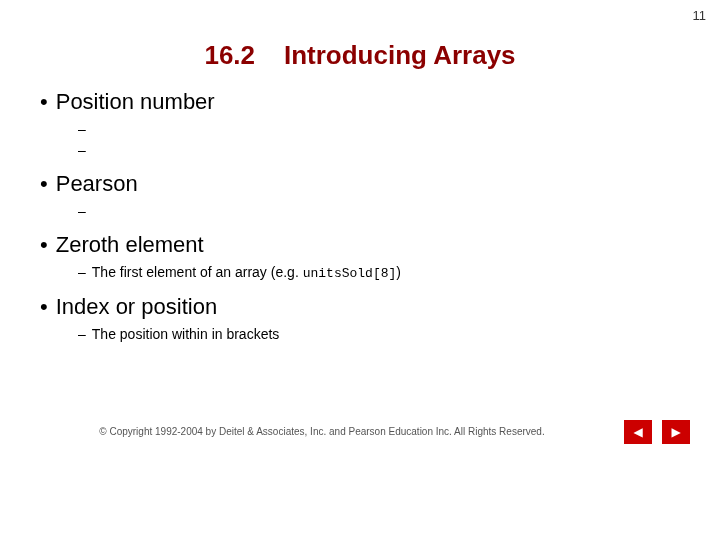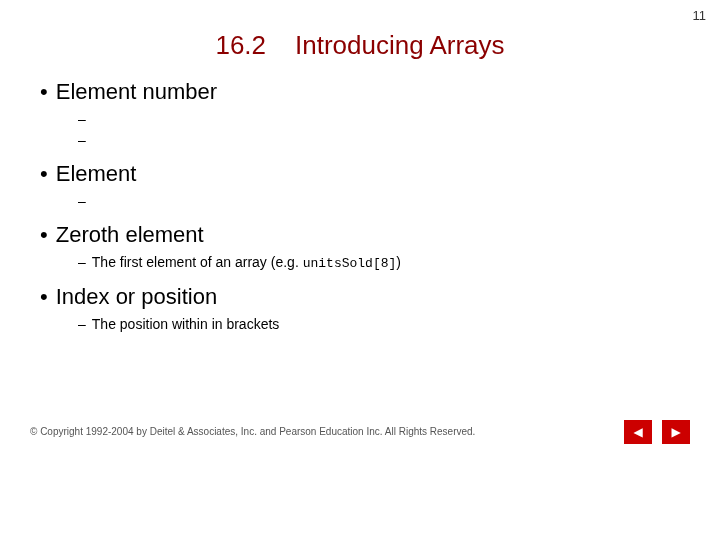--- a/index.html
+++ b/index.html
@@ -27,22 +27,22 @@
       right: 14px;
       font-size: 13px;
       color: #333;
     }
 
     .slide-title {
       text-align: center;
       font-size: 26px;
       color: #8B0000;
       margin-bottom: 18px;
-      margin-top: 10px;
-      font-weight: normal;
+      margin-top: 20px;
+      font-weight: bold;
     }
 
     .bullet-section {
       margin-bottom: 10px;
     }
 
     .bullet-main {
       font-size: 22px;
       color: #000;
       margin-bottom: 4px;
@@ -89,20 +89,21 @@
       align-items: center;
       padding: 0 30px;
       gap: 10px;
     }
 
     .footer-text {
       font-size: 10px;
       color: #555;
       flex: 1;
       line-height: 1.4;
+      text-align: center;
     }
 
     .nav-btn {
       width: 28px;
       height: 24px;
       background: #cc0000;
       border: none;
       cursor: pointer;
       display: flex;
       align-items: center;
@@ -123,36 +124,36 @@
   <div class="page-number">11</div>
 
   <div class="slide-title">
     <span>16.2</span>&nbsp;&nbsp;&nbsp;
     <span>Introducing Arrays</span>
   </div>
 
   <div class="bullet-section">
     <div class="bullet-main">
       <span class="bullet-dot">•</span>
-      <span>Element number</span>
+      <span>Position number</span>
     </div>
     <div class="sub-bullets">
       <div class="sub-bullet">
         <span class="sub-bullet-dash">–</span>
       </div>
       <div class="sub-bullet">
         <span class="sub-bullet-dash">–</span>
       </div>
     </div>
   </div>
 
   <div class="bullet-section">
     <div class="bullet-main">
       <span class="bullet-dot">•</span>
-      <span>Element</span>
+      <span>Pearson</span>
     </div>
     <div class="sub-bullets">
       <div class="sub-bullet">
         <span class="sub-bullet-dash">–</span>
       </div>
     </div>
   </div>
 
   <div class="bullet-section">
     <div class="bullet-main">

